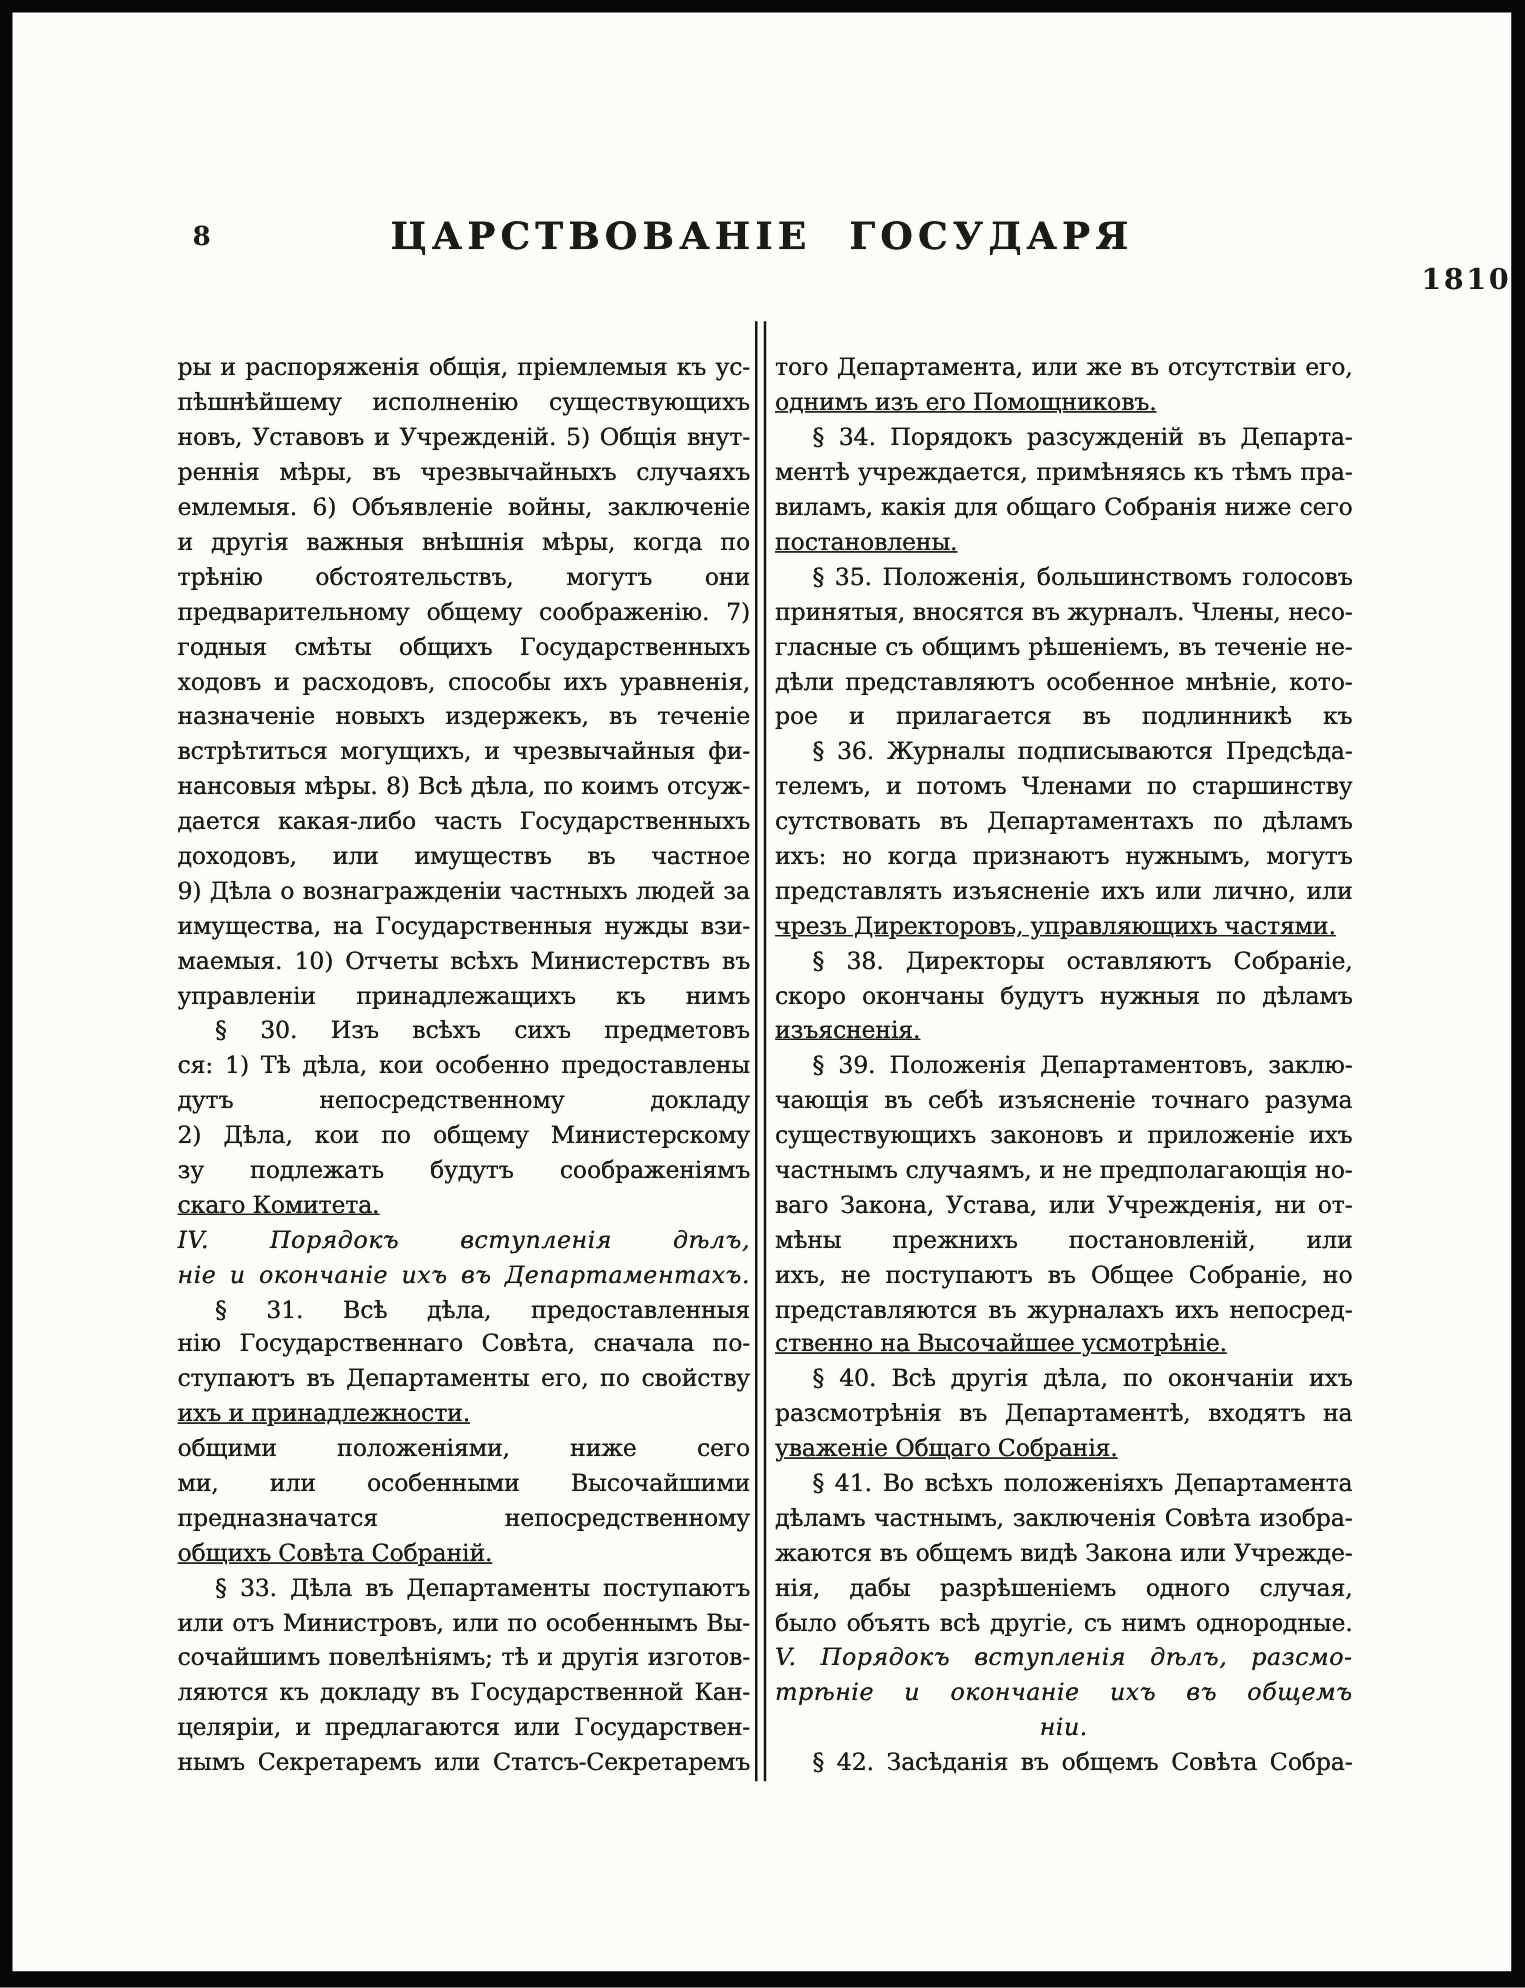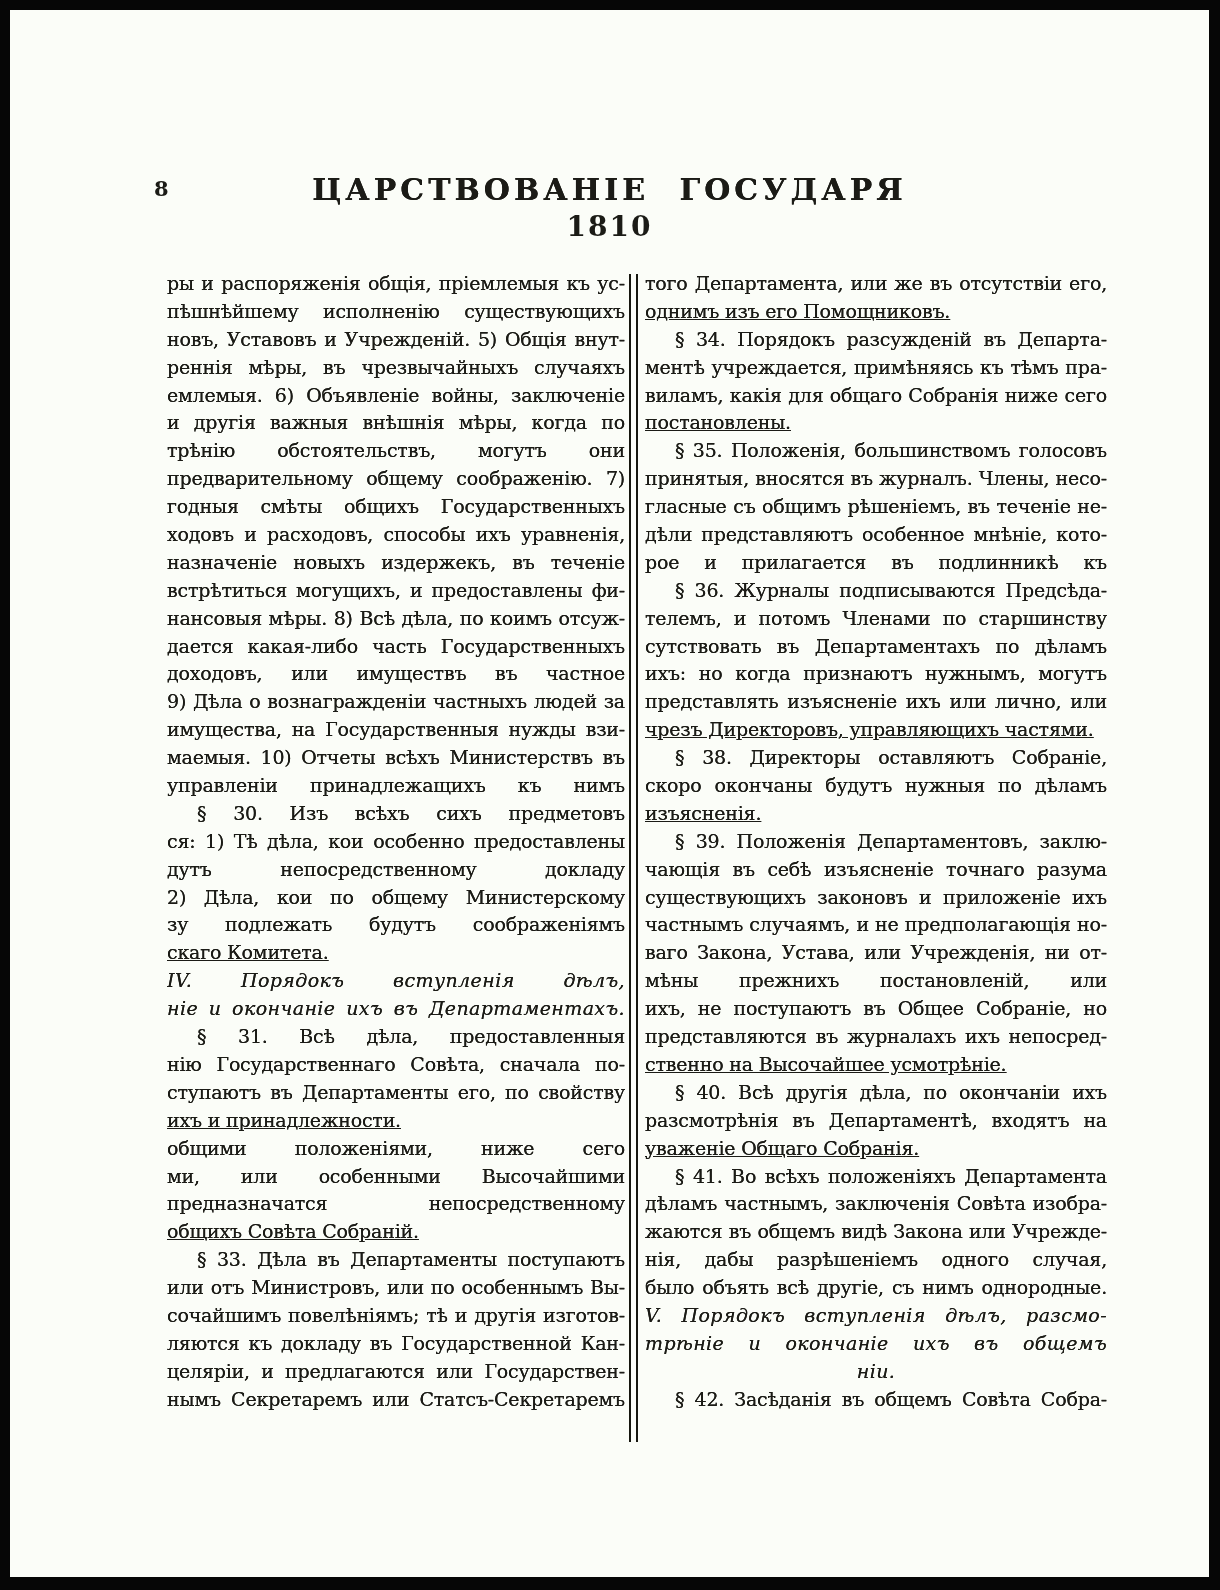--- a/index.html
+++ b/index.html
@@ -23,26 +23,26 @@
   }
   .title{
     position:absolute; left:0; top:162px; width:100%;
     text-align:center;
     font-size:30px; font-weight:bold;
     letter-spacing:4px; word-spacing:16px;
     text-shadow:0 0 0.6px currentColor;
   }
   .year{
     position:absolute; left:0; top:200px; width:100%;
-    text-align:center;
-    font-size:28px; font-weight:bold; letter-spacing:2px;
+    text-align:right;
+    font-size:23px; font-weight:bold; letter-spacing:2px;
   }
   .textblock{
-    position:absolute; left:157px; top:243px;
-    display:flex; align-items:flex-start;margin-top:17px;
+    position:absolute; left:132px; top:243px;
+    display:flex; align-items:flex-end;
   }
   .col{
     font-size:19px;
     letter-spacing:-0.2px;
     text-shadow:0 0 0.55px currentColor;
   }
   .col-left{width:458px;}
   .col-right{width:462px;}
   .divider{
     width:5px; height:1168px;
@@ -74,21 +74,21 @@
         <div class="ln">пѣшнѣйшему исполненію существующихъ Зако-</div>
         <div class="ln">новъ, Уставовъ и Учрежденій. 5) Общія внут-</div>
         <div class="ln">реннія мѣры, въ чрезвычайныхъ случаяхъ прі-</div>
         <div class="ln">емлемыя. 6) Объявленіе войны, заключеніе мира</div>
         <div class="ln">и другія важныя внѣшнія мѣры, когда по усмо-</div>
         <div class="ln">трѣнію обстоятельствъ, могутъ они подлежать</div>
         <div class="ln">предварительному общему соображенію. 7) Еже-</div>
         <div class="ln">годныя смѣты общихъ Государственныхъ при-</div>
         <div class="ln">ходовъ и расходовъ, способы ихъ уравненія,</div>
         <div class="ln">назначеніе новыхъ издержекъ, въ теченіе года</div>
-        <div class="ln">встрѣтиться могущихъ, и предоставлены фи-</div>
+        <div class="ln">встрѣтиться могущихъ, и чрезвычайныя фи-</div>
         <div class="ln">нансовыя мѣры. 8) Всѣ дѣла, по коимъ отсуж-</div>
         <div class="ln">дается какая-либо часть Государственныхъ</div>
         <div class="ln">доходовъ, или имуществъ въ частное владѣніе.</div>
         <div class="ln">9) Дѣла о вознагражденіи частныхъ людей за</div>
         <div class="ln">имущества, на Государственныя нужды взи-</div>
         <div class="ln">маемыя. 10) Отчеты всѣхъ Министерствъ въ</div>
         <div class="ln">управленіи принадлежащихъ къ нимъ частей.</div>
         <div class="ln ind">§ 30. Изъ всѣхъ сихъ предметовъ изъемлют-</div>
         <div class="ln">ся: 1) Тѣ дѣла, кои особенно предоставлены бу-</div>
         <div class="ln">дутъ непосредственному докладу Министровъ-</div>

